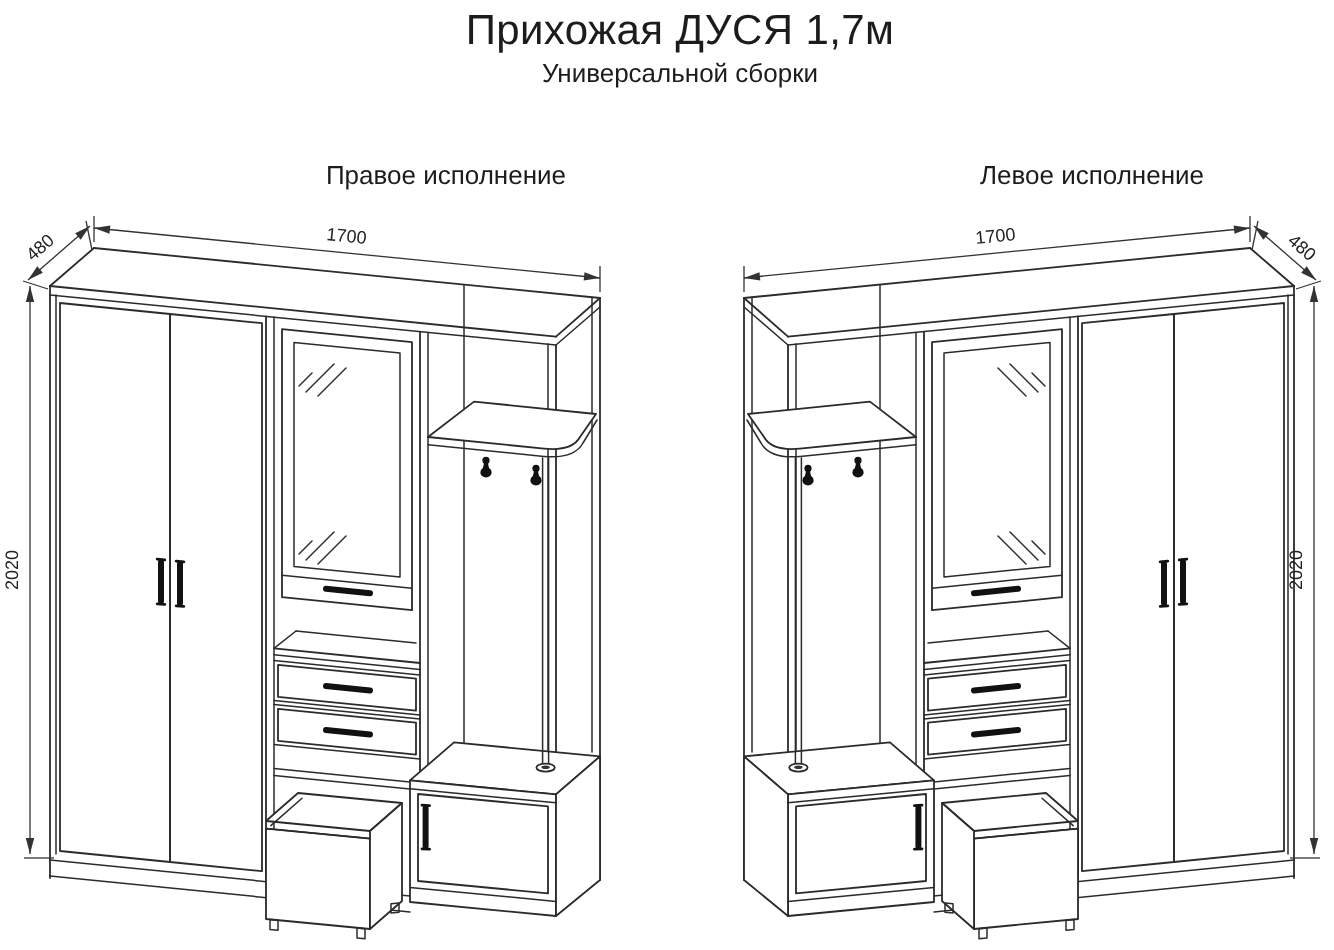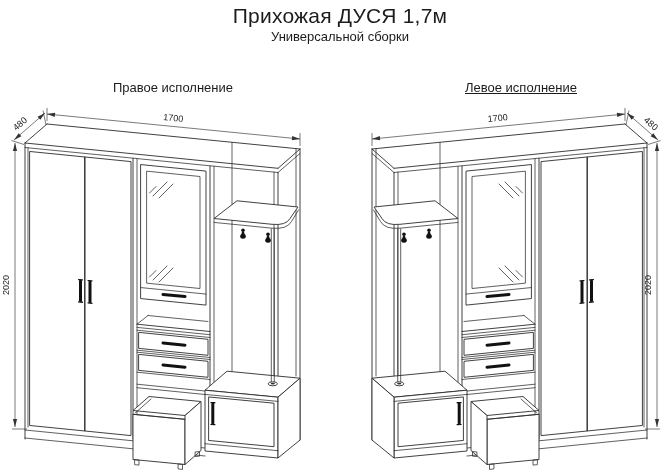--- a/index.html
+++ b/index.html
@@ -2,23 +2,23 @@
 <html><head>
 <meta charset="utf-8">
 <style>
   html,body{margin:0;padding:0;background:#fff;}
   body{width:667px;height:475px;position:relative;overflow:hidden;
        font-family:"Liberation Sans","DejaVu Sans",sans-serif;color:#1c1c1c;}
   .main-title{position:absolute;top:4px;left:0;width:680px;text-align:center;
               font-size:21px;letter-spacing:.2px;}
   .main-subtitle{position:absolute;top:29px;left:0;width:680px;text-align:center;
               font-size:13px;}
-  .fig-label{position:absolute;top:80px;width:220px;text-align:center;font-size:13px;}
+  .fig-label{position:absolute;top:80px;width:220px;text-align:right;font-size:13px;}
   #fig-label-right{left:63px;}
-  #fig-label-left{left:411px;text-decoration:underline;}
+  #fig-label-left{left:382px;}
   svg{position:absolute;left:0;top:95px;}
   svg text{font-family:"Liberation Sans","DejaVu Sans",sans-serif;font-size:9px;fill:#222;}
   .ln{stroke:#2b2b2b;fill:none;stroke-width:.9;stroke-linecap:round;stroke-linejoin:round;}
   .thin{stroke-width:.75;}
   .solid{fill:#ffffff;stroke:#2b2b2b;stroke-width:.9;stroke-linejoin:round;}
   .dim{stroke:#333;fill:none;stroke-width:.65;}
   .hw{stroke:#111;stroke-width:3;stroke-linecap:round;}
   .hw2{stroke:#111;stroke-width:1.4;stroke-linecap:round;}
 </style>
 </head>

